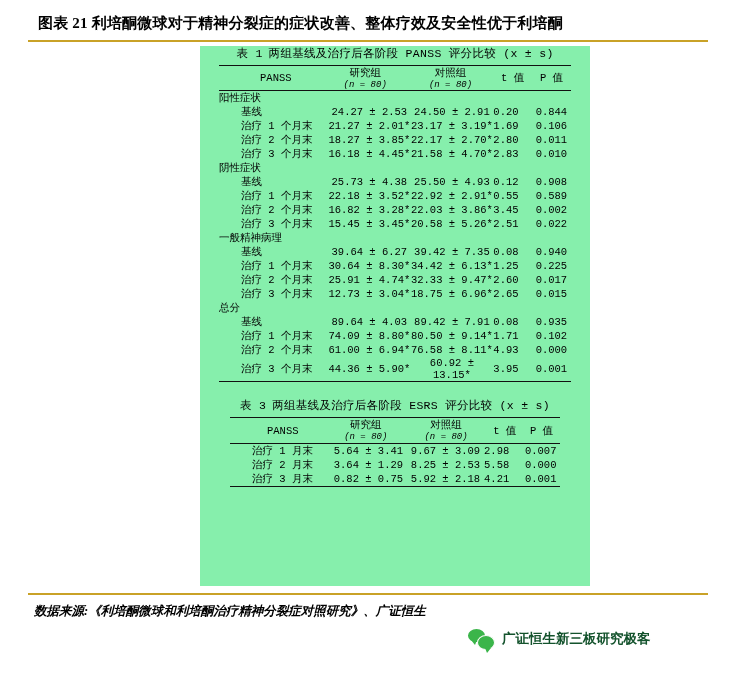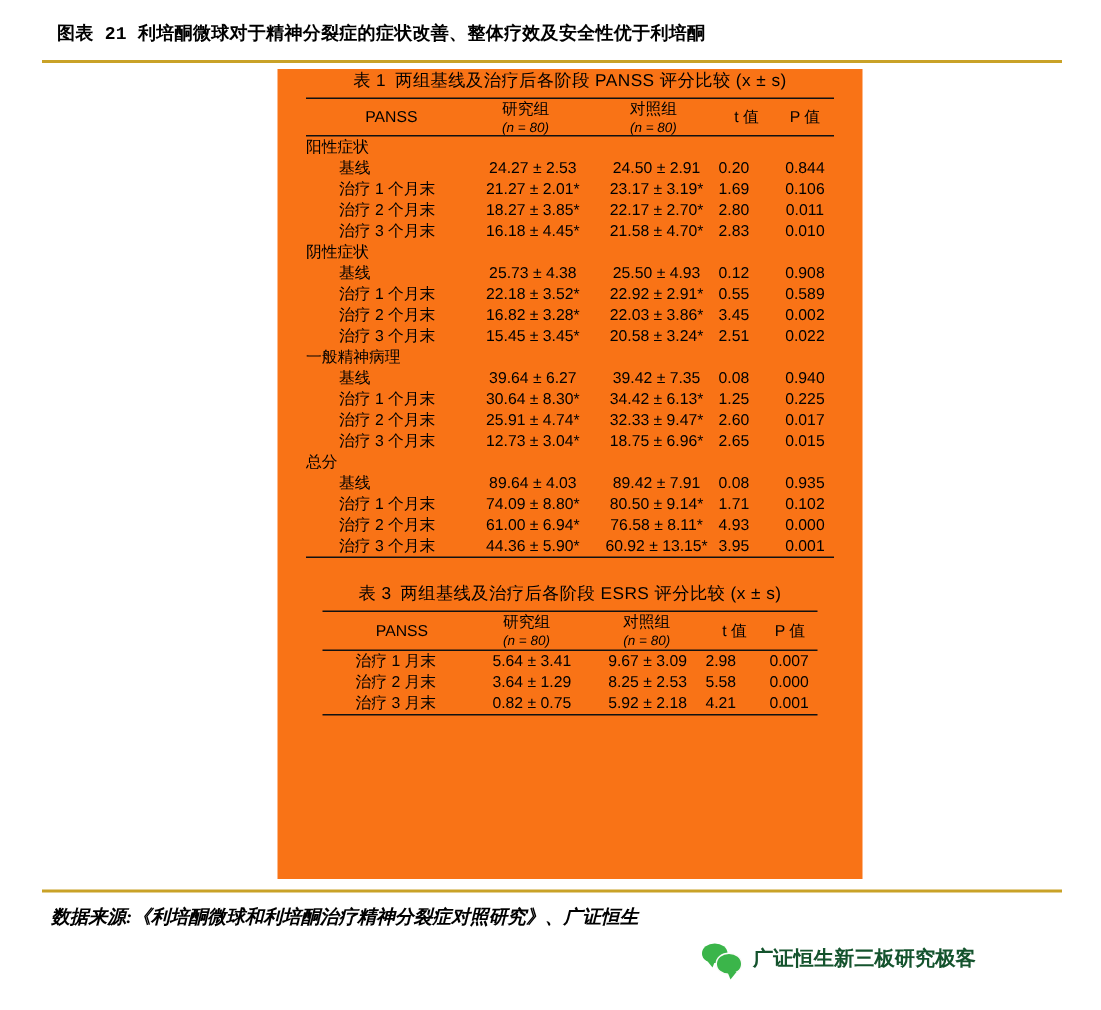--- a/index.html
+++ b/index.html
@@ -19,25 +19,25 @@
     width: 734px;
     height: 673px;
     position: relative;
     box-sizing: border-box;
   }
   
   .fig-title {
     position: absolute;
     left: 38px;
     top: 14px;
-    font-size: 12px;
+    font-size: 15px;
     font-weight: bold;
     letter-spacing: 0.2px;
     white-space: nowrap;
-    font-family: Liberation Mono, monospace;
+    font-family: Liberation Serif, serif;
   }
   .rule-top {
     position: absolute;
     left: 28px;
     top: 40px;
     width: 680px;
     height: 2px;
     background: #c9a227;
   }
   .rule-bottom {
@@ -54,26 +54,26 @@
     top: 603px;
     font-size: 12.5px;
     font-weight: bold;
     font-style: italic;
     font-family: "Liberation Serif", serif;
     white-space: nowrap;
   }
   
   .scan {
     position: absolute;
-    left: 185px;
+    left: 200px;
     top: 46px;
     width: 390px;
     height: 540px;
-    background: #f97316;
-    font-family: Liberation Sans, sans-serif;
+    background: #86efac;
+    font-family: Liberation Mono, monospace;
   }
   .tbl-caption {
     text-align: center;
     font-size: 11.5px;
     margin: 0 0 4px 0;
     letter-spacing: 0.3px;
     white-space: nowrap;
   }
   .tbl-caption .num {
     margin-right: 6px;
@@ -267,21 +267,21 @@
       <tr class="row">
         <td class="c-label c-label-ind">治疗 2 个月末</td>
         <td class="c-a">16.82 ± 3.28*</td>
         <td class="c-b">22.03 ± 3.86*</td>
         <td class="c-t">3.45</td>
         <td class="c-p">0.002</td>
       </tr>
       <tr class="row">
         <td class="c-label c-label-ind">治疗 3 个月末</td>
         <td class="c-a">15.45 ± 3.45*</td>
-        <td class="c-b">20.58 ± 3.24*</td>
+        <td class="c-b">20.58 ± 5.26*</td>
         <td class="c-t">2.51</td>
         <td class="c-p">0.022</td>
       </tr>
 
       <tr class="grp">
             <td colspan="5">一般精神病理</td>
           </tr>
       <tr class="row">
         <td class="c-label c-label-ind">基线</td>
         <td class="c-a">39.64 ± 6.27</td>

